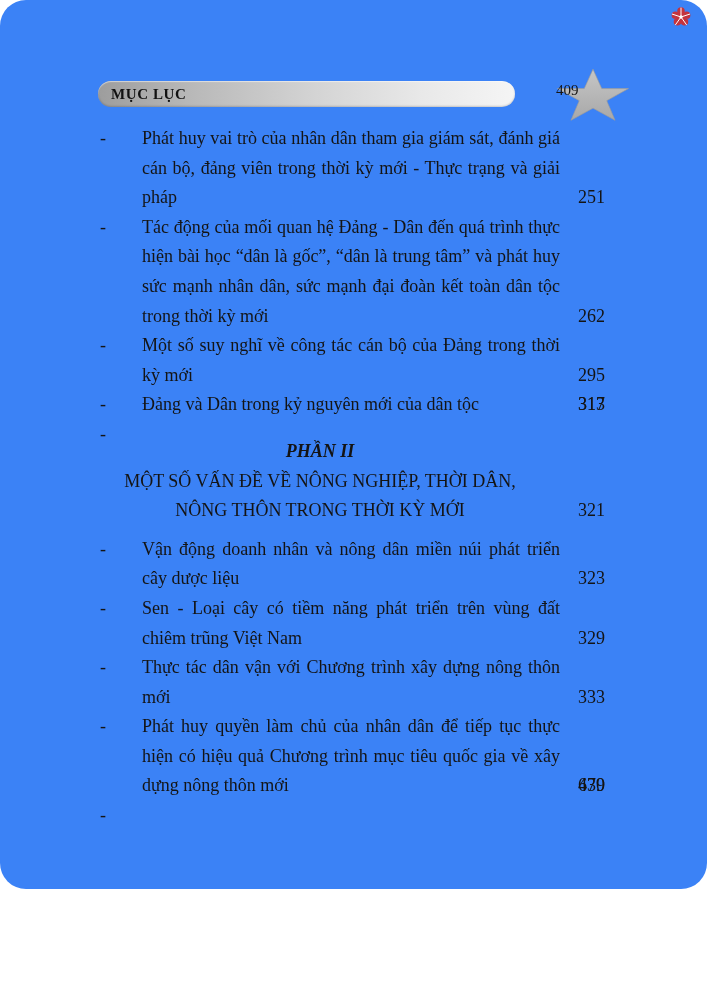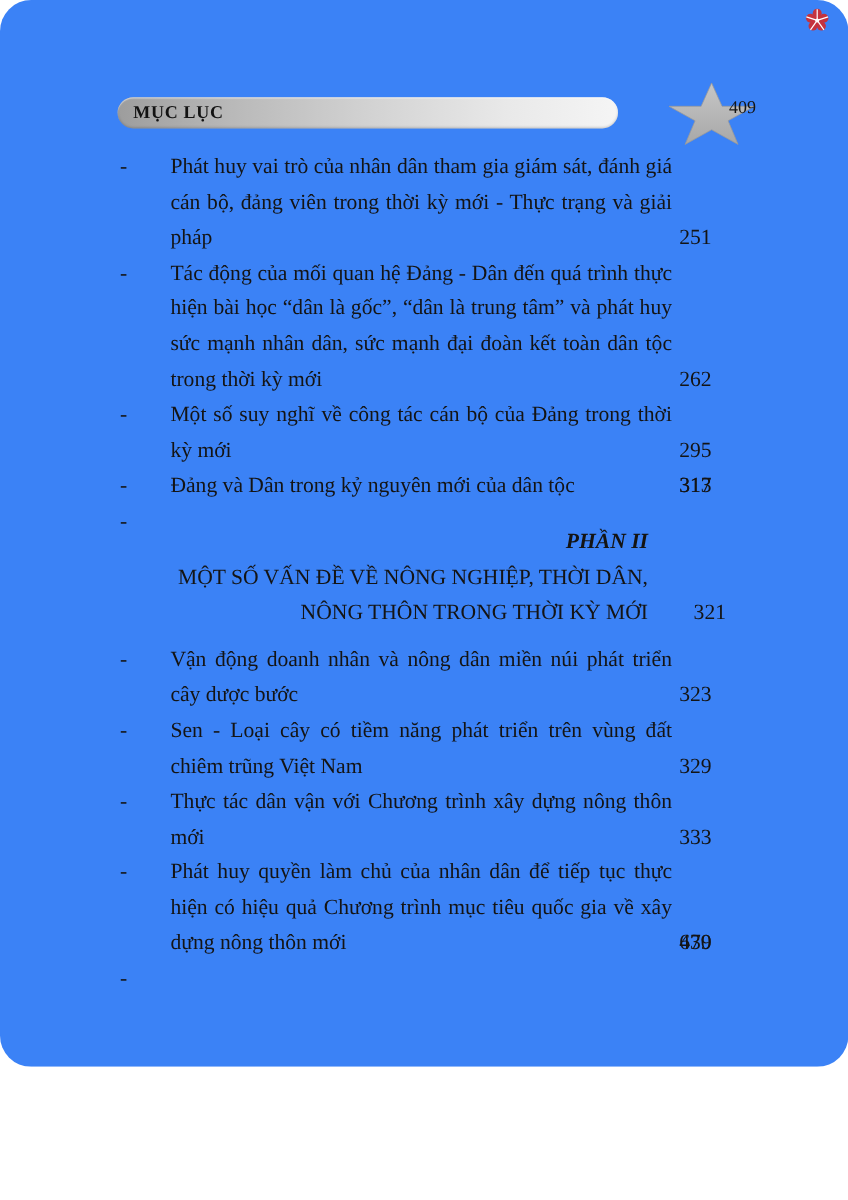--- a/index.html
+++ b/index.html
@@ -52,21 +52,21 @@
     top: 68px;
     width: 74px;
     height: 54px;
   }
   .star-badge svg { position: absolute; inset: 0; }
   .star-number {
     position: absolute;
     left: 0;
     top: 14px;
     width: 100%;
-    text-align: right;
+    text-align: left;
     font-size: 15px;
     color: #151515;
   }
 
   
   .toc {
     position: absolute;
     top: 124px;
     left: 100px;
     width: 505px;
@@ -77,28 +77,28 @@
   .entry .dash { position: absolute; left: 0; top: 0; }
   .entry .entry-text {
     display: block;
     width: 418px;
     text-align: justify;
     text-justify: inter-word;
     margin-left: 20px;
   }
   .entry .page-num {
     position: absolute;
-    right: 12px;
+    right: 0;
     bottom: 0;
     margin-left: 20px;
   }
 
   
   .section-header { position: relative; margin: 17px 0 9px 0; width: 505px; }
-  .section-inner { width: 440px; text-align: right; }
+  .section-inner { width: 440px; text-align: center; }
   .part-label { font-style: italic; font-weight: bold; }
   .section-page { position: absolute; right: 0; bottom: 0; }
 </style>
 </head>
 <body>
 
 <div class="page">
 
   <span class="flower">
     <svg viewBox="0 0 20 20" width="22" height="22" aria-hidden="true">
@@ -176,21 +176,21 @@
         <div class="part-label">PHẦN II</div>
         <div class="section-title-line">MỘT SỐ VẤN ĐỀ VỀ NÔNG NGHIỆP, THỜI DÂN,</div>
         <div class="section-title-line">NÔNG THÔN TRONG THỜI KỲ MỚI</div>
       </div>
       <span class="section-page">321</span>
     </div>
 
     <div id="part2-entries">
   <div class="entry">
     <span class="dash">-</span>
-    <span class="entry-text">Vận động doanh nhân và nông dân miền núi phát triển cây dược bước</span>
+    <span class="entry-text">Vận động doanh nhân và nông dân miền núi phát triển cây dược liệu</span>
     <span class="page-num">323</span>
   </div>
 
   <div class="entry">
     <span class="dash">-</span>
     <span class="entry-text">Sen - Loại cây có tiềm năng phát triển trên vùng đất chiêm trũng Việt Nam</span>
     <span class="page-num">329</span>
   </div>
 
   <div class="entry">

